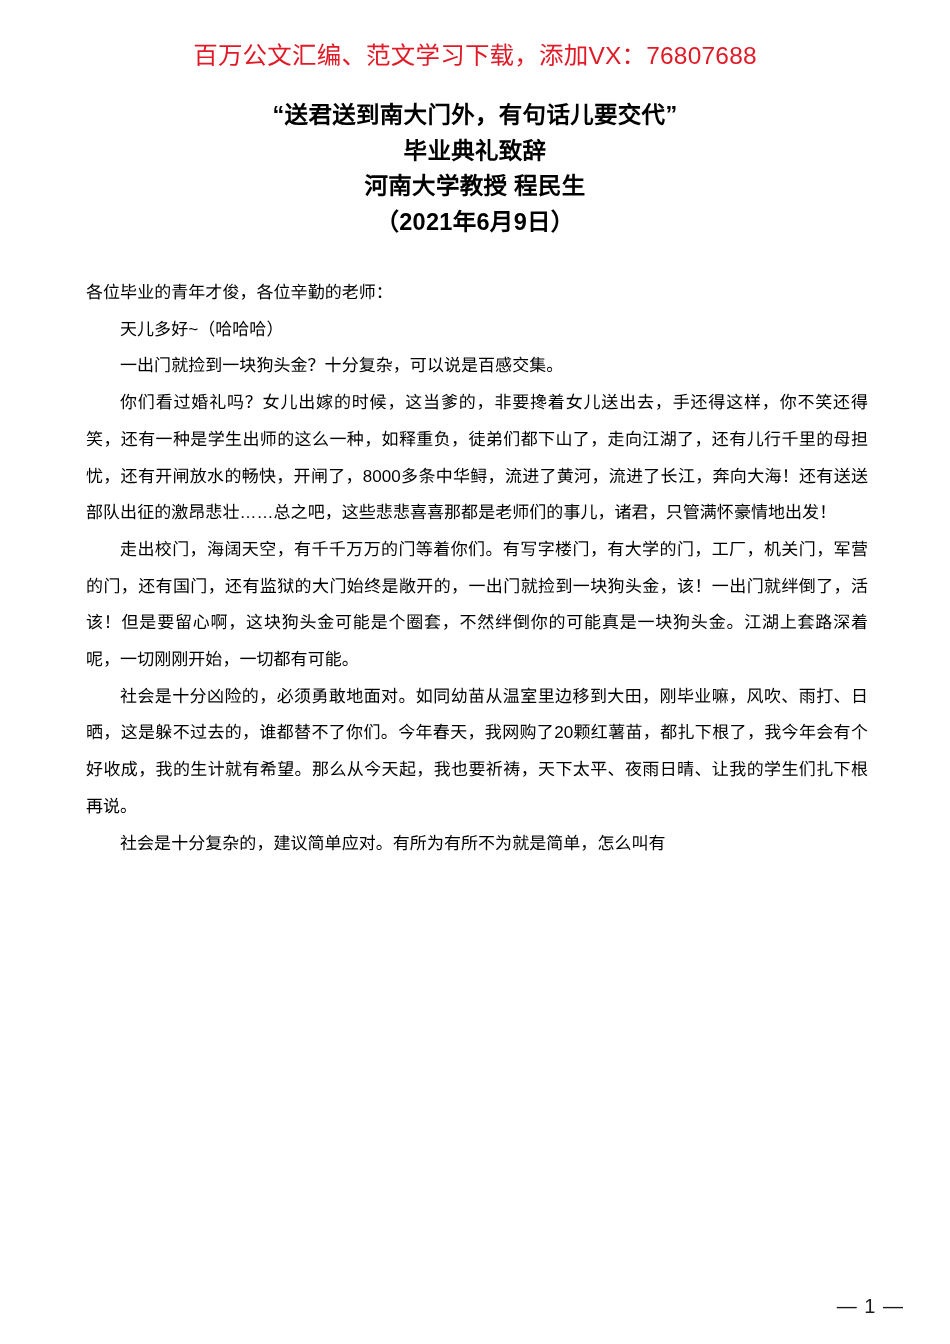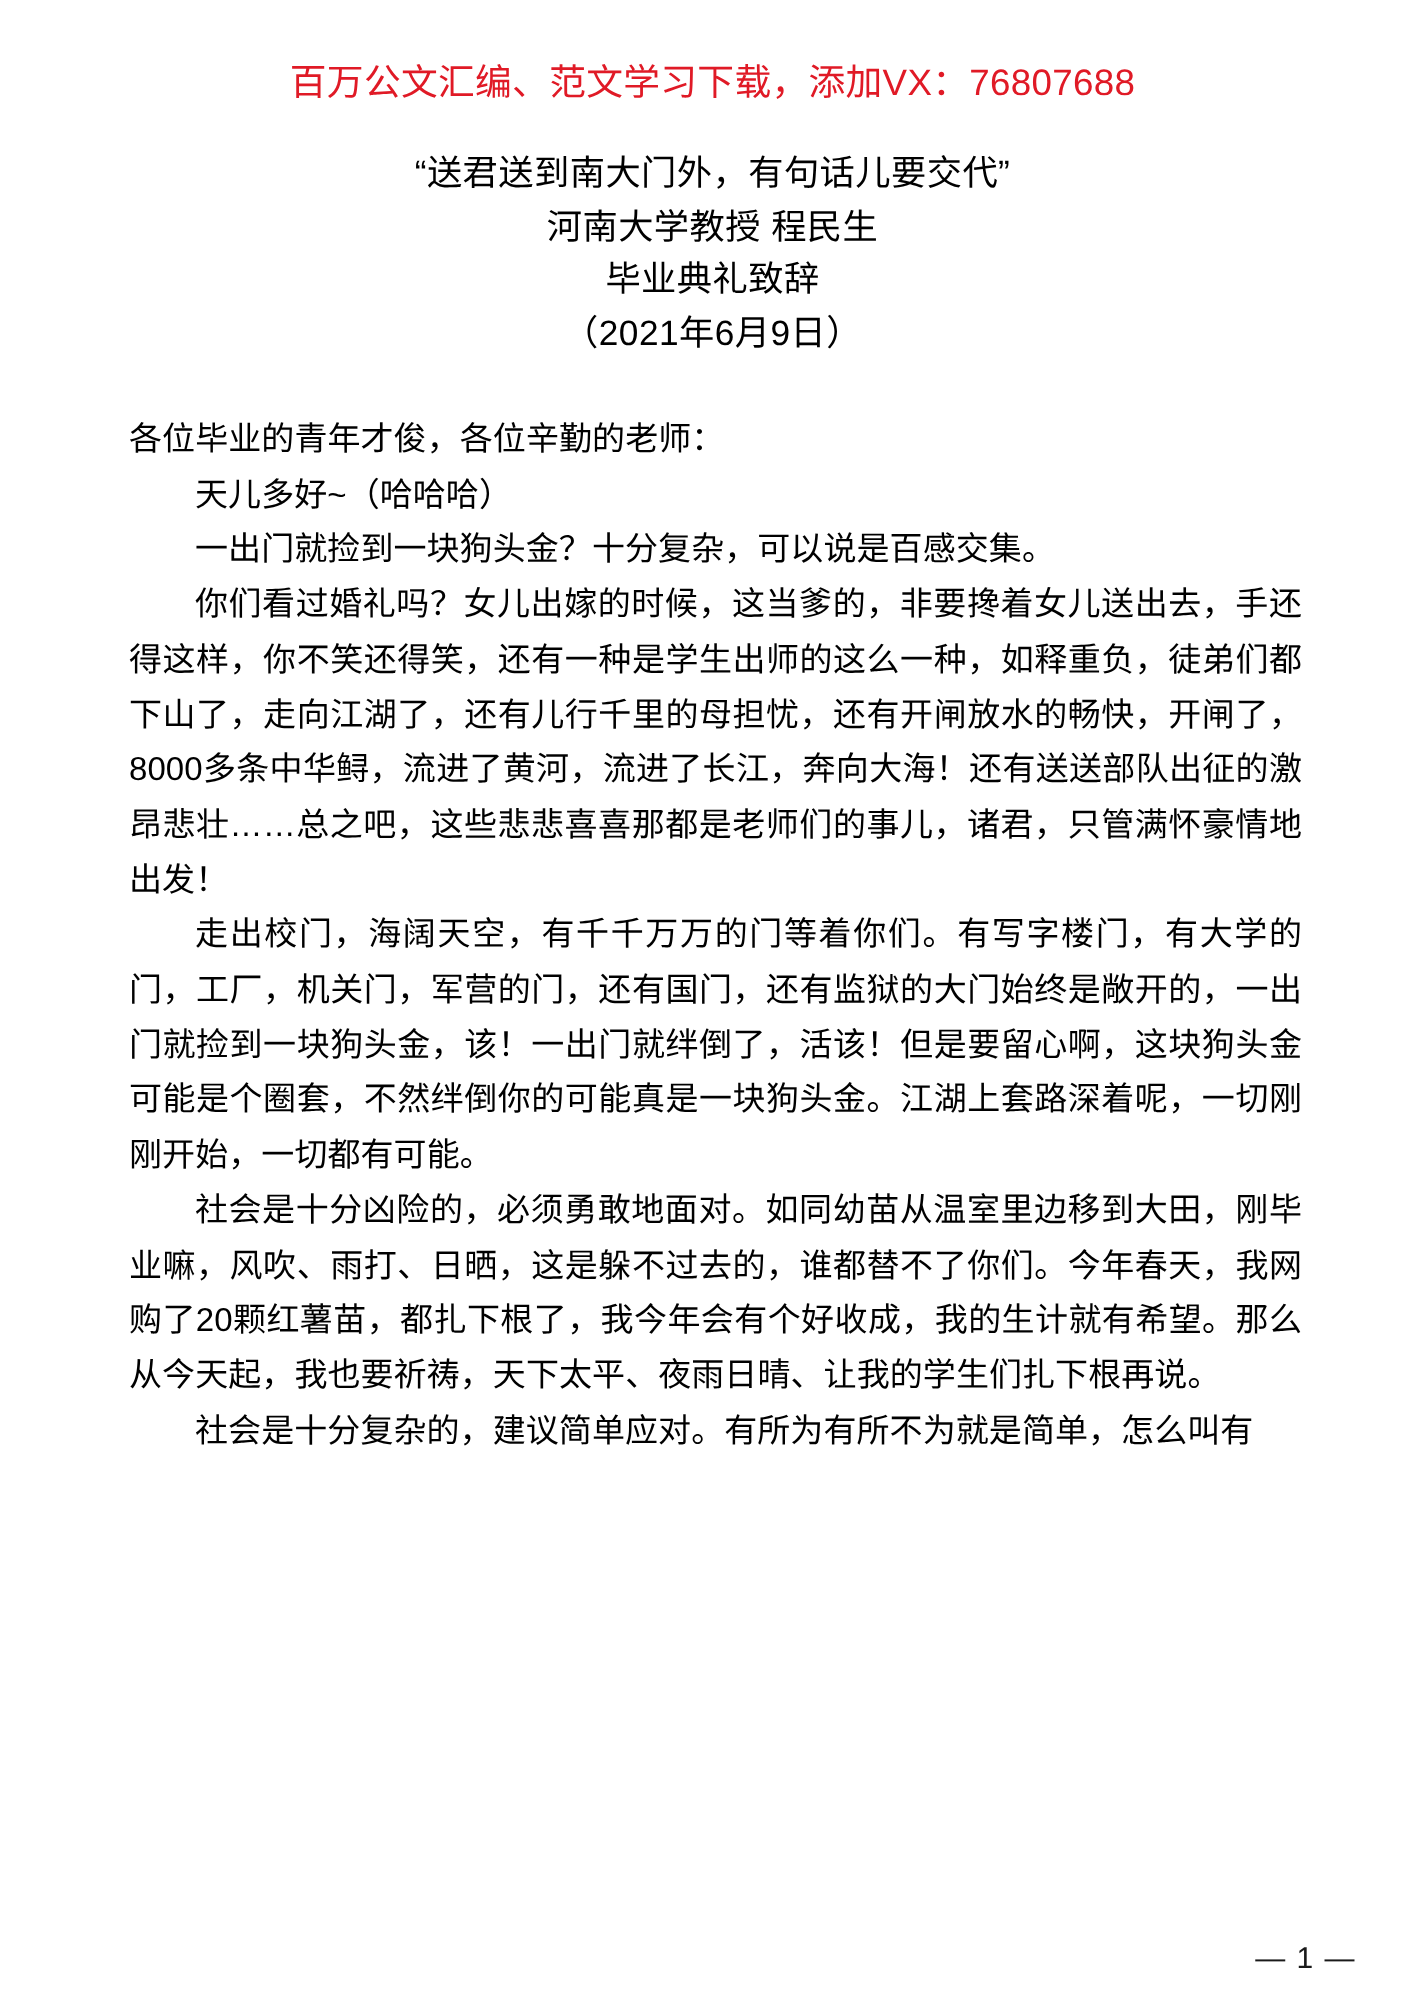--- a/index.html
+++ b/index.html
@@ -39,32 +39,32 @@
   .title-block {
     position: absolute;
     top: 98px;
     left: 0;
     width: 950px;
     text-align: center;
   }
   .title-line {
     font-size: 23.5px;
     line-height: 35.5px;
-    font-weight: 400;
+    font-weight: 700;
     letter-spacing: 0.3px;
     white-space: nowrap;
   }
 
   
   .body-text {
     position: absolute;
     top: 275px;
     left: 86px;
     width: 782px;
-    font-size: 22px;
+    font-size: 17px;
     line-height: 36.7px;
     text-align: justify;
     text-justify: inter-ideograph;
     letter-spacing: 0.05px;
   }
   .para {
     margin: 0;
     text-indent: 0;
   }
   .para.indent {
@@ -88,22 +88,22 @@
 </style>
 </head>
 <body>
 
 <div class="page" style="background: rgb(255, 255, 255);">
 
   <div class="promo-header" style="color: rgb(224, 26, 38);">百万公文汇编、范文学习下载，添加VX：76807688</div>
 
   <div class="title-block">
     <div class="title-line">“送君送到南大门外，有句话儿要交代”</div>
+    <div class="title-line">毕业典礼致辞</div>
     <div class="title-line">河南大学教授  程民生</div>
-    <div class="title-line">毕业典礼致辞</div>
     <div class="title-line">（2021年6月9日）</div>
   </div>
 
   <div class="body-text">
     <p class="para">各位毕业的青年才俊，各位辛勤的老师：</p>
     <p class="para indent">天儿多好~（哈哈哈）</p>
     <p class="para indent">一出门就捡到一块狗头金？十分复杂，可以说是百感交集。</p>
     <p class="para indent">你们看过婚礼吗？女儿出嫁的时候，这当爹的，非要搀着女儿送出去，手还得这样，你不笑还得笑，还有一种是学生出师的这么一种，如释重负，徒弟们都下山了，走向江湖了，还有儿行千里的母担忧，还有开闸放水的畅快，开闸了，8000多条中华鲟，流进了黄河，流进了长江，奔向大海！还有送送部队出征的激昂悲壮……总之吧，这些悲悲喜喜那都是老师们的事儿，诸君，只管满怀豪情地出发！</p>
     <p class="para indent">走出校门，海阔天空，有千千万万的门等着你们。有写字楼门，有大学的门，工厂，机关门，军营的门，还有国门，还有监狱的大门始终是敞开的，一出门就捡到一块狗头金，该！一出门就绊倒了，活该！但是要留心啊，这块狗头金可能是个圈套，不然绊倒你的可能真是一块狗头金。江湖上套路深着呢，一切刚刚开始，一切都有可能。</p>
     <p class="para indent">社会是十分凶险的，必须勇敢地面对。如同幼苗从温室里边移到大田，刚毕业嘛，风吹、雨打、日晒，这是躲不过去的，谁都替不了你们。今年春天，我网购了20颗红薯苗，都扎下根了，我今年会有个好收成，我的生计就有希望。那么从今天起，我也要祈祷，天下太平、夜雨日晴、让我的学生们扎下根再说。</p>

